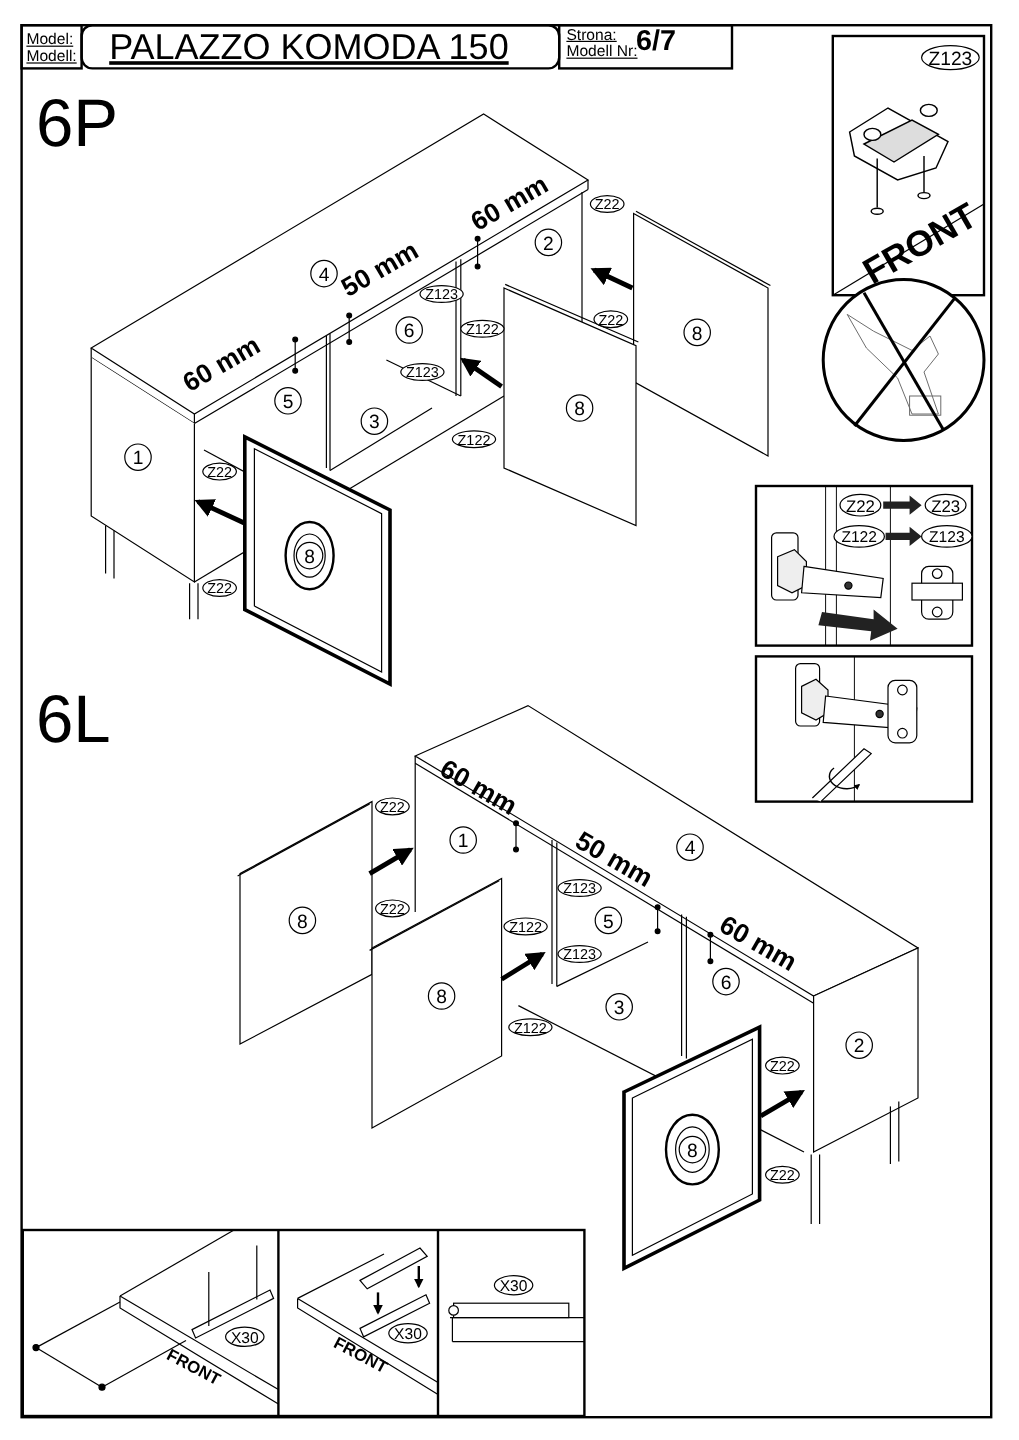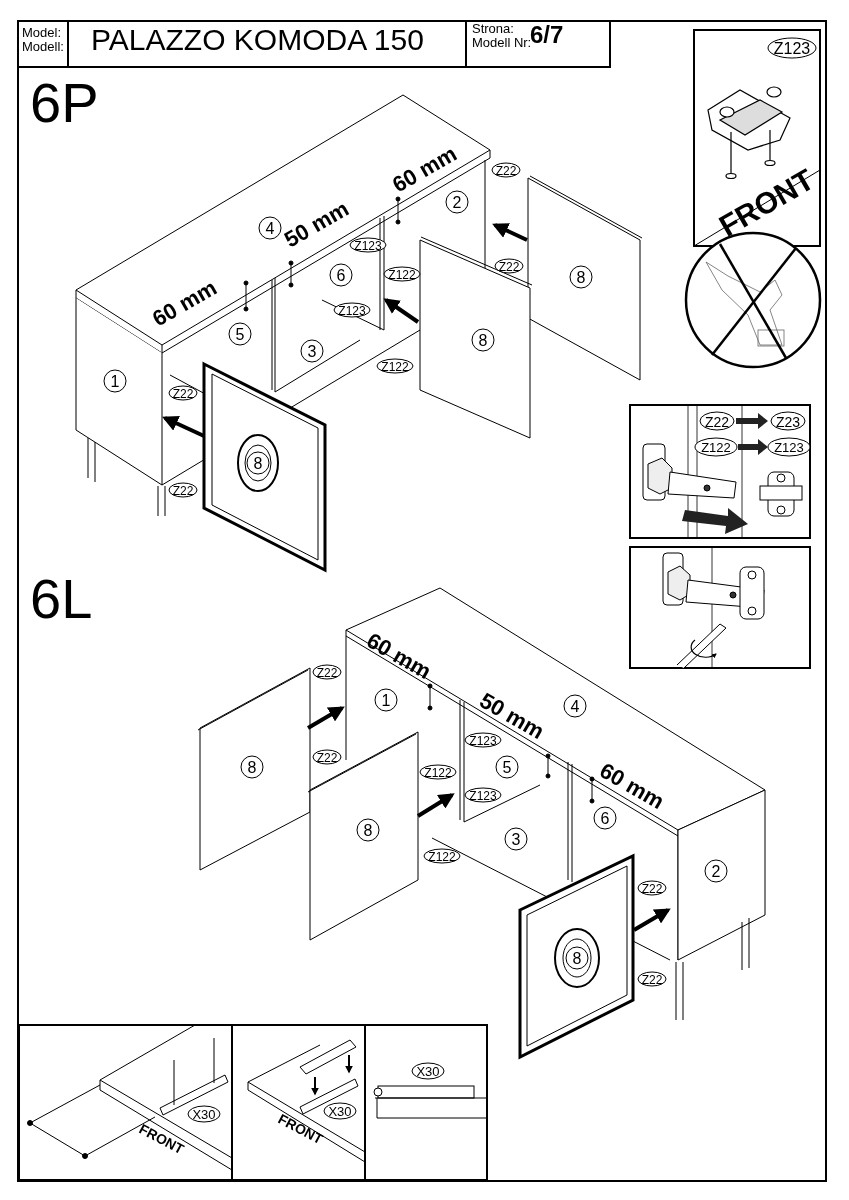--- a/index.html
+++ b/index.html
@@ -1,22 +1,22 @@
 <!DOCTYPE html>
 <html><head>
 <meta charset="utf-8">
 <style>
   html, body { margin: 0; padding: 0; background: #ffffff; }
   body { width: 849px; height: 1200px; position: relative; overflow: hidden;
          font-family: "Liberation Sans", sans-serif; color: #000; }
   .frame { position: absolute; left: 17px; top: 20px; width: 810px; height: 1162px;
            border: 2px solid #000; box-sizing: border-box; }
-  .hdr { position: absolute; top: 20px; height: 48px; border: 2px solid #000; box-sizing: border-box; }
+  .hdr { position: absolute; top: 20px; height: 38px; border: 2px solid #000; box-sizing: border-box; text-decoration: underline; }
   .hdr-model-lbl { left: 17px; width: 52px; font-size: 13px; line-height: 14px; padding: 4px 0 0 3px; }
-  .hdr-title { left: 67px; width: 400px; font-size: 30px; line-height: 36px; padding-left: 22px; }
+  .hdr-title { left: 67px; width: 400px; font-size: 30px; line-height: 36px; padding-left: 22px; border-radius: 10px; }
   .hdr-page-lbl { left: 465px; width: 146px; font-size: 13px; line-height: 14px; padding: 0 0 0 5px; }
   .hdr-page-num { position: absolute; left: 63px; top: 6px; font-size: 24px; font-weight: bold; }
   .step { position: absolute; font-size: 56px; line-height: 46px; }
   svg#art { position: absolute; left: 0; top: 0; }
   .lbl { font-family: "Liberation Sans", sans-serif; }
 </style>
 </head>
 <body>
 
 <div class="frame"></div>

